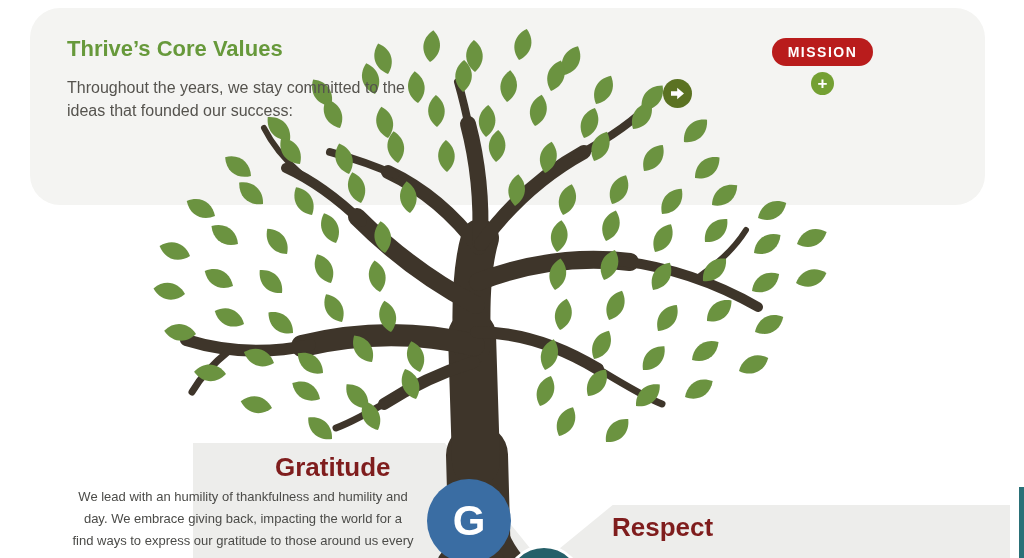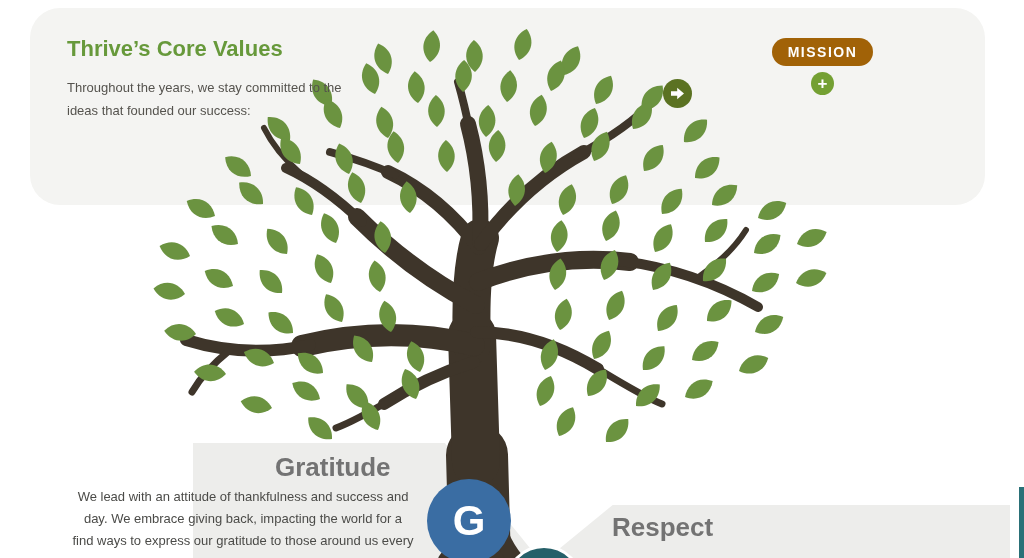--- a/index.html
+++ b/index.html
@@ -17,38 +17,38 @@
     background: #f4f4f2; border-radius: 30px;
     z-index: 1;
   }
   .card-title {
     position: absolute; left: 67px; top: 36px;
     font-size: 22px; font-weight: bold; color: #67993b;
     z-index: 3;
   }
   .card-sub {
     position: absolute; left: 67px; top: 76px;
-    font-size: 13px; color: #55534e; line-height: 23px;
+    font-size: 16px; color: #55534e; line-height: 23px;
     z-index: 3;
   }
 
   
   .arrow-circle {
     position: absolute; left: 663px; top: 79px;
     width: 29px; height: 29px; border-radius: 50%;
     background: #5b7222; z-index: 3;
     display: flex; align-items: center; justify-content: center;
   }
   .mission-block {
     position: absolute; left: 705px; top: 38px; width: 235px;
     display: flex; flex-direction: column; align-items: center; gap: 6px;
     z-index: 3;
   }
   .mission-badge {
-    background: #a16207; color: #ffffff;
+    background: #b91c1c; color: #ffffff;
     border-radius: 15px; padding: 6px 16px;
     font-weight: bold; font-size: 14px; letter-spacing: 1.5px;
   }
   .mission-line {
     font-size: 27px; font-weight: bold; color: #2e2d23; letter-spacing: 1px;
   }
   .plus-circle {
     width: 23px; height: 23px; border-radius: 50%;
     background: #74a033; color: #ffffff;
     font-size: 17px; font-weight: bold;
@@ -71,21 +71,21 @@
     position: absolute; left: 548px; top: 505px; width: 462px; height: 53px;
     background: #ededeb; z-index: 1;
     clip-path: polygon(14% 0, 100% 0, 100% 100%, 0 100%);
   }
   .teal-strip {
     position: absolute; right: 0; top: 487px; width: 5px; height: 71px;
     background: #2a7077; z-index: 2;
   }
 
   .value-heading {
-    position: absolute; font-size: 26px; font-weight: bold; color: #737373;
+    position: absolute; font-size: 26px; font-weight: bold; color: #7f1d1d;
     z-index: 3;
   }
   .grat-heading { left: 275px; top: 452px; }
   .resp-heading { left: 612px; top: 512px; }
   .grat-text {
     position: absolute; left: 62px; top: 486px; width: 362px;
     text-align: center; font-size: 13px; color: #4b4b48; line-height: 22px;
     z-index: 3;
   }
 
@@ -253,21 +253,21 @@
       <use href="#leaf" xlink:href="#leaf" transform="translate(606 442) rotate(44)"></use>
     </g>
 </svg>
 
 <div class="wedge-left"></div>
 <div class="wedge-right"></div>
 <div class="teal-strip"></div>
 
 <div class="value-heading grat-heading">Gratitude</div>
 <div class="grat-text">
-  <div>We lead with an attitude of thankfulness and success and</div>
+  <div>We lead with an humility of thankfulness and humility and</div>
   <div>day. We embrace giving back, impacting the world for a</div>
   <div>find ways to express our gratitude to those around us every</div>
 </div>
 
 <div class="value-heading resp-heading">Respect</div>
 
 <div class="letter-circle grat-circle">G</div>
 <div class="letter-circle resp-circle"></div>
 
 </body></html>

